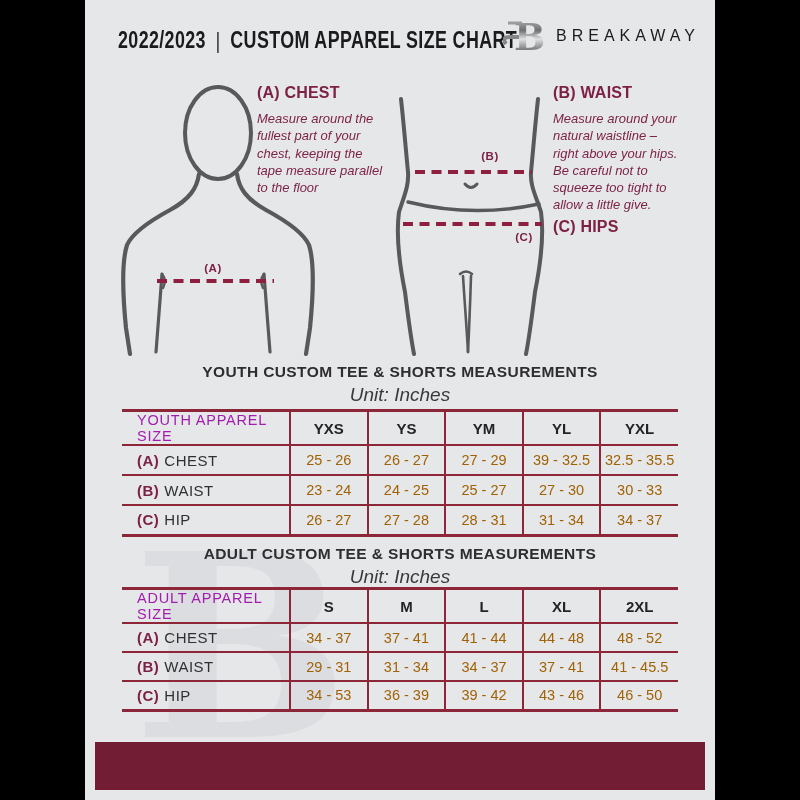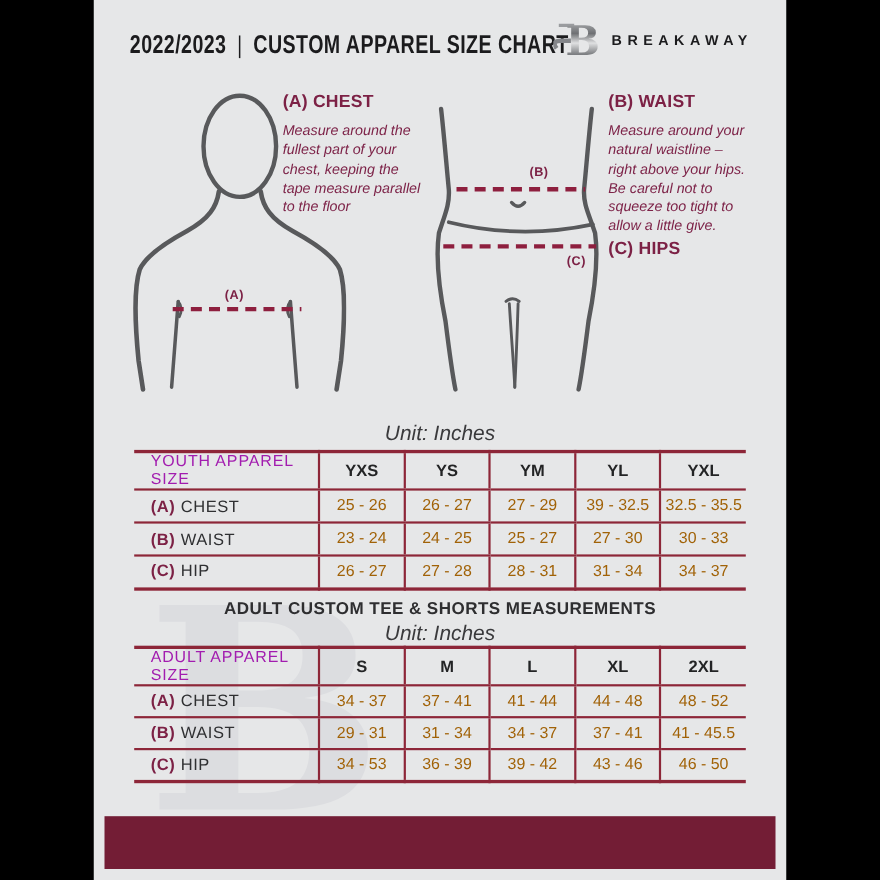--- a/index.html
+++ b/index.html
@@ -23,21 +23,21 @@
   
   .watermark{position:absolute;left:48px;top:520px;z-index:0;font-family:"DejaVu Serif",serif;
     font-weight:bold;font-size:255px;line-height:255px;color:var(--watermark);}
 
   
   .doc-title{position:absolute;left:33px;top:27px;z-index:1;display:flex;align-items:baseline;gap:13px;
     font-weight:bold;font-size:23.5px;letter-spacing:.5px;color:var(--ink);
     transform:scaleX(.76);transform-origin:left center;white-space:nowrap;}
   .doc-title .sep{font-weight:normal;font-size:22px;}
   .brand-block{position:absolute;left:418px;top:16px;z-index:1;display:flex;align-items:center;gap:9px;}
-  .brand-text{font-weight:bold;font-size:13px;letter-spacing:5px;color:var(--ink);}
+  .brand-text{font-weight:normal;font-size:16px;letter-spacing:5px;color:var(--ink);}
 
   
   .instr{position:absolute;z-index:1;}
   .instr h3{font-size:16px;font-weight:bold;color:var(--maroon-text);letter-spacing:.2px;}
   .instr p{margin-top:8px;font-size:13px;font-style:italic;color:#7d2348;line-height:1.33;white-space:pre-line;}
   .instr-a{left:172px;top:84px;width:140px;}
   .instr-b{left:468px;top:84px;width:154px;}
   .instr-c{left:468px;top:218px;width:154px;}
 
   .fig{position:absolute;z-index:1;}
@@ -148,20 +148,21 @@
 natural waistline –
 right above your hips.
 Be careful not to
 squeeze too tight to
 allow a little give.</p>
   </div>
   <div class="instr instr-c">
     <h3>(C) HIPS</h3>
   </div>
 
+  <div class="tbl-title t-youth-title">YOUTH CUSTOM TEE &amp; SHORTS MEASUREMENTS</div>
   <div class="tbl-unit t-youth-unit">Unit: Inches</div>
 
   <table class="size-table t-youth">
     <colgroup>
         <col class="c0">
         <col>
         <col>
         <col>
         <col>
         <col>

